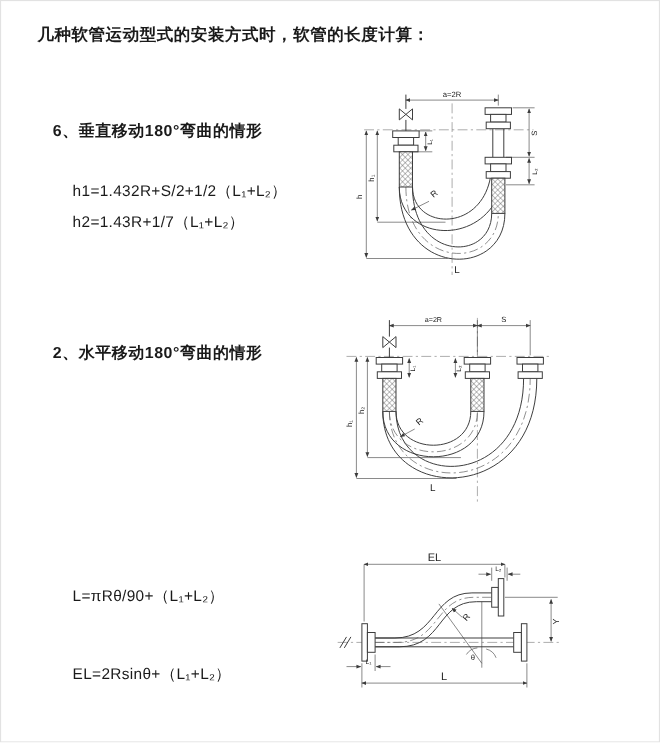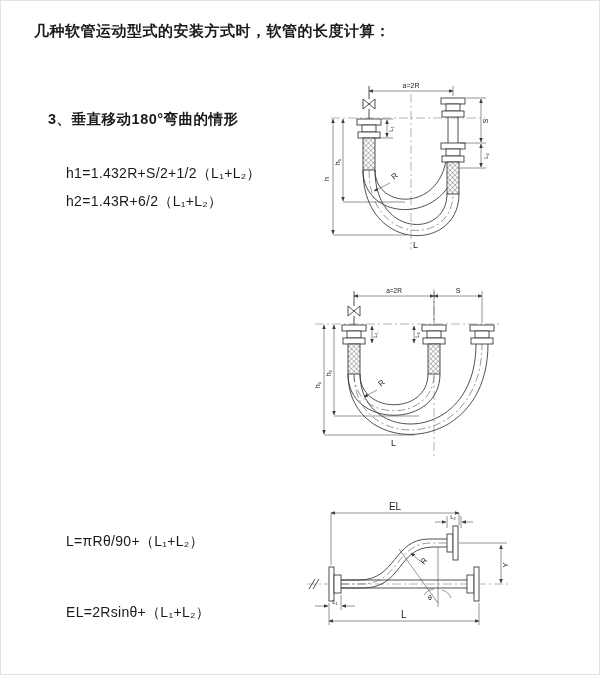--- a/index.html
+++ b/index.html
@@ -23,23 +23,23 @@
   svg .cld{stroke:#555;stroke-width:.6;fill:none;stroke-dasharray:8 3 2 3;}
   svg text{fill:#222;font-family:"Liberation Sans","DejaVu Sans",sans-serif;stroke:none;}
 </style>
 </head>
 <body>
 
 <div class="page">
 
   <div class="title">几种软管运动型式的安装方式时，软管的长度计算：</div>
 
-  <div class="heading h1">3、垂直移动180°弯曲的情形</div>
+  <div class="heading h1">6、垂直移动180°弯曲的情形</div>
   <div class="formula f1b">h1=1.432R+S/2+1/2（L₁+L₂）</div>
-  <div class="formula f1c">h2=1.43R+6/2（L₁+L₂）</div>
+  <div class="formula f1c">h2=1.43R+1/7（L₁+L₂）</div>
 
   <svg class="diag d1" width="290" height="175" viewBox="0 0 290 175">
     <defs>
       <marker id="a1" viewBox="0 0 10 10" refX="9" refY="5" markerWidth="8" markerHeight="8" orient="auto-start-reverse">
         <path d="M0,1 L10,5 L0,9 z" fill="#3c3c3c"></path>
       </marker>
       <pattern id="hb1" width="3.5" height="3.5" patternUnits="userSpaceOnUse" patternTransform="rotate(45)">
         <rect width="3.5" height="3.5" fill="#fff"></rect>
         <line x1="0" y1="0" x2="0" y2="3.5" stroke="#555" stroke-width="0.7"></line>
         <line x1="0" y1="0" x2="3.5" y2="0" stroke="#555" stroke-width="0.7"></line>
@@ -100,20 +100,21 @@
       <text transform="rotate(-90 179 43)" x="179" y="43" font-size="7" text-anchor="middle">S</text>
       <text transform="rotate(-90 179 78)" x="179" y="78" font-size="6" text-anchor="middle">L₂</text>
       <text transform="rotate(-90 84 51)" x="84" y="51" font-size="6" text-anchor="middle">L₁</text>
       <text transform="rotate(-90 31 84)" x="31" y="84" font-size="7" text-anchor="middle">h₁</text>
       <text transform="rotate(-90 20 101)" x="20" y="101" font-size="7" text-anchor="middle">h</text>
       <text transform="rotate(-40 85 102)" x="85" y="102" font-size="8">R</text>
       <text x="104" y="170" font-size="9">L</text>
     </g>
   </svg>
 
+  <div class="heading h2">2、水平移动180°弯曲的情形</div>
 
   <svg class="diag d2" width="295" height="185" viewBox="0 0 295 185">
     <defs>
       <marker id="a2" viewBox="0 0 10 10" refX="9" refY="5" markerWidth="8" markerHeight="8" orient="auto-start-reverse">
         <path d="M0,1 L10,5 L0,9 z" fill="#3c3c3c"></path>
       </marker>
       <pattern id="hb2" width="3.5" height="3.5" patternUnits="userSpaceOnUse" patternTransform="rotate(45)">
         <rect width="3.5" height="3.5" fill="#fff"></rect>
         <line x1="0" y1="0" x2="0" y2="3.5" stroke="#555" stroke-width="0.7"></line>
         <line x1="0" y1="0" x2="3.5" y2="0" stroke="#555" stroke-width="0.7"></line>

